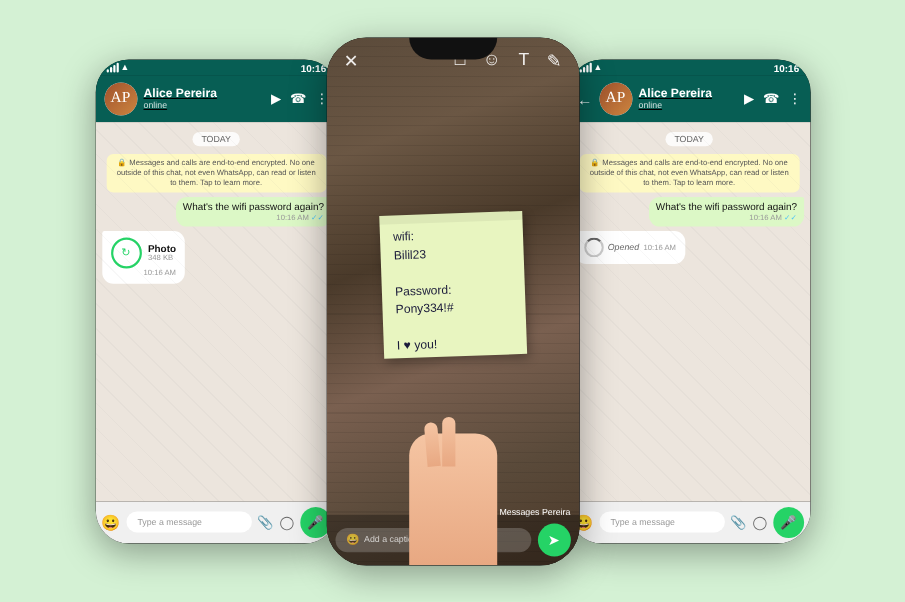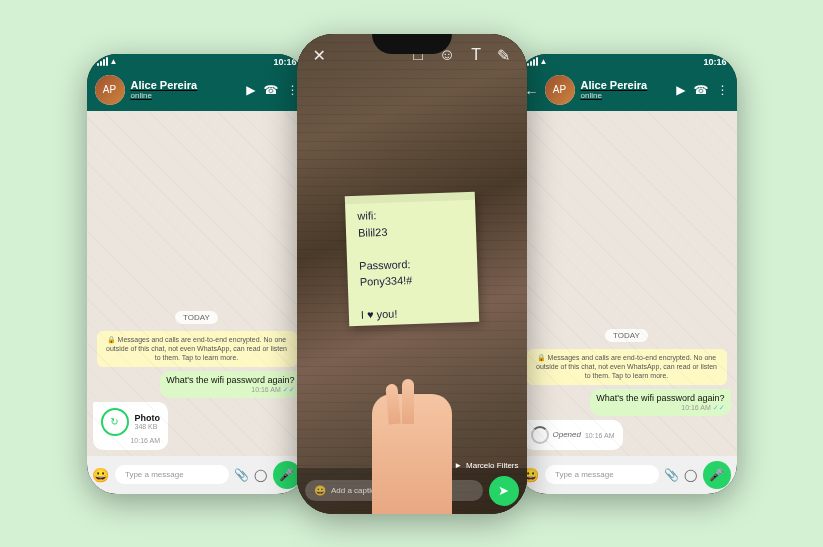--- a/index.html
+++ b/index.html
@@ -92,21 +92,22 @@
     }
     .avatar-img {
       width: 100%;
       height: 100%;
       background: linear-gradient(135deg, #a0522d 0%, #cd853f 100%);
       border-radius: 50%;
       display: flex;
       align-items: center;
       justify-content: center;
       color: #fff;
-      font-size: 10px;
+      font-size: 14px;
+      font-family: Liberation Serif, serif;
     }
     .contact-info {
       flex: 1;
       text-decoration: underline;
     }
     .contact-name {
       color: white;
       font-size: 11px;
       font-weight: 600;
     }
@@ -123,21 +124,20 @@
 
     
     .chat-body {
       flex: 1;
       padding: 6px;
       display: flex;
       flex-direction: column;
       gap: 4px;
       background-color: #ece5dd;
       position: relative;
-      justify-content: flex-end;
     }
 
     .date-badge {
       background: rgba(255,255,255,0.85);
       color: #666;
       font-size: 8px;
       padding: 2px 8px;
       border-radius: 8px;
       align-self: center;
       margin: 3px 0;
@@ -610,21 +610,21 @@
           </div>
         </div>
 
         <div class="filters-bar">
           <span>⇧</span>
           <span>Filters</span>
         </div>
 
         <div class="sender-label">
           <span>►</span>
-          <span>Marcelo Filters</span>
+          <span>Messages Pereira</span>
         </div>
 
         <div class="viewer-bottom">
           <div class="caption-input">
             <span class="caption-emoji">😀</span>
             <span>Add a caption...</span>
           </div>
           <div class="send-btn-center">
             <span>➤</span>
           </div>

